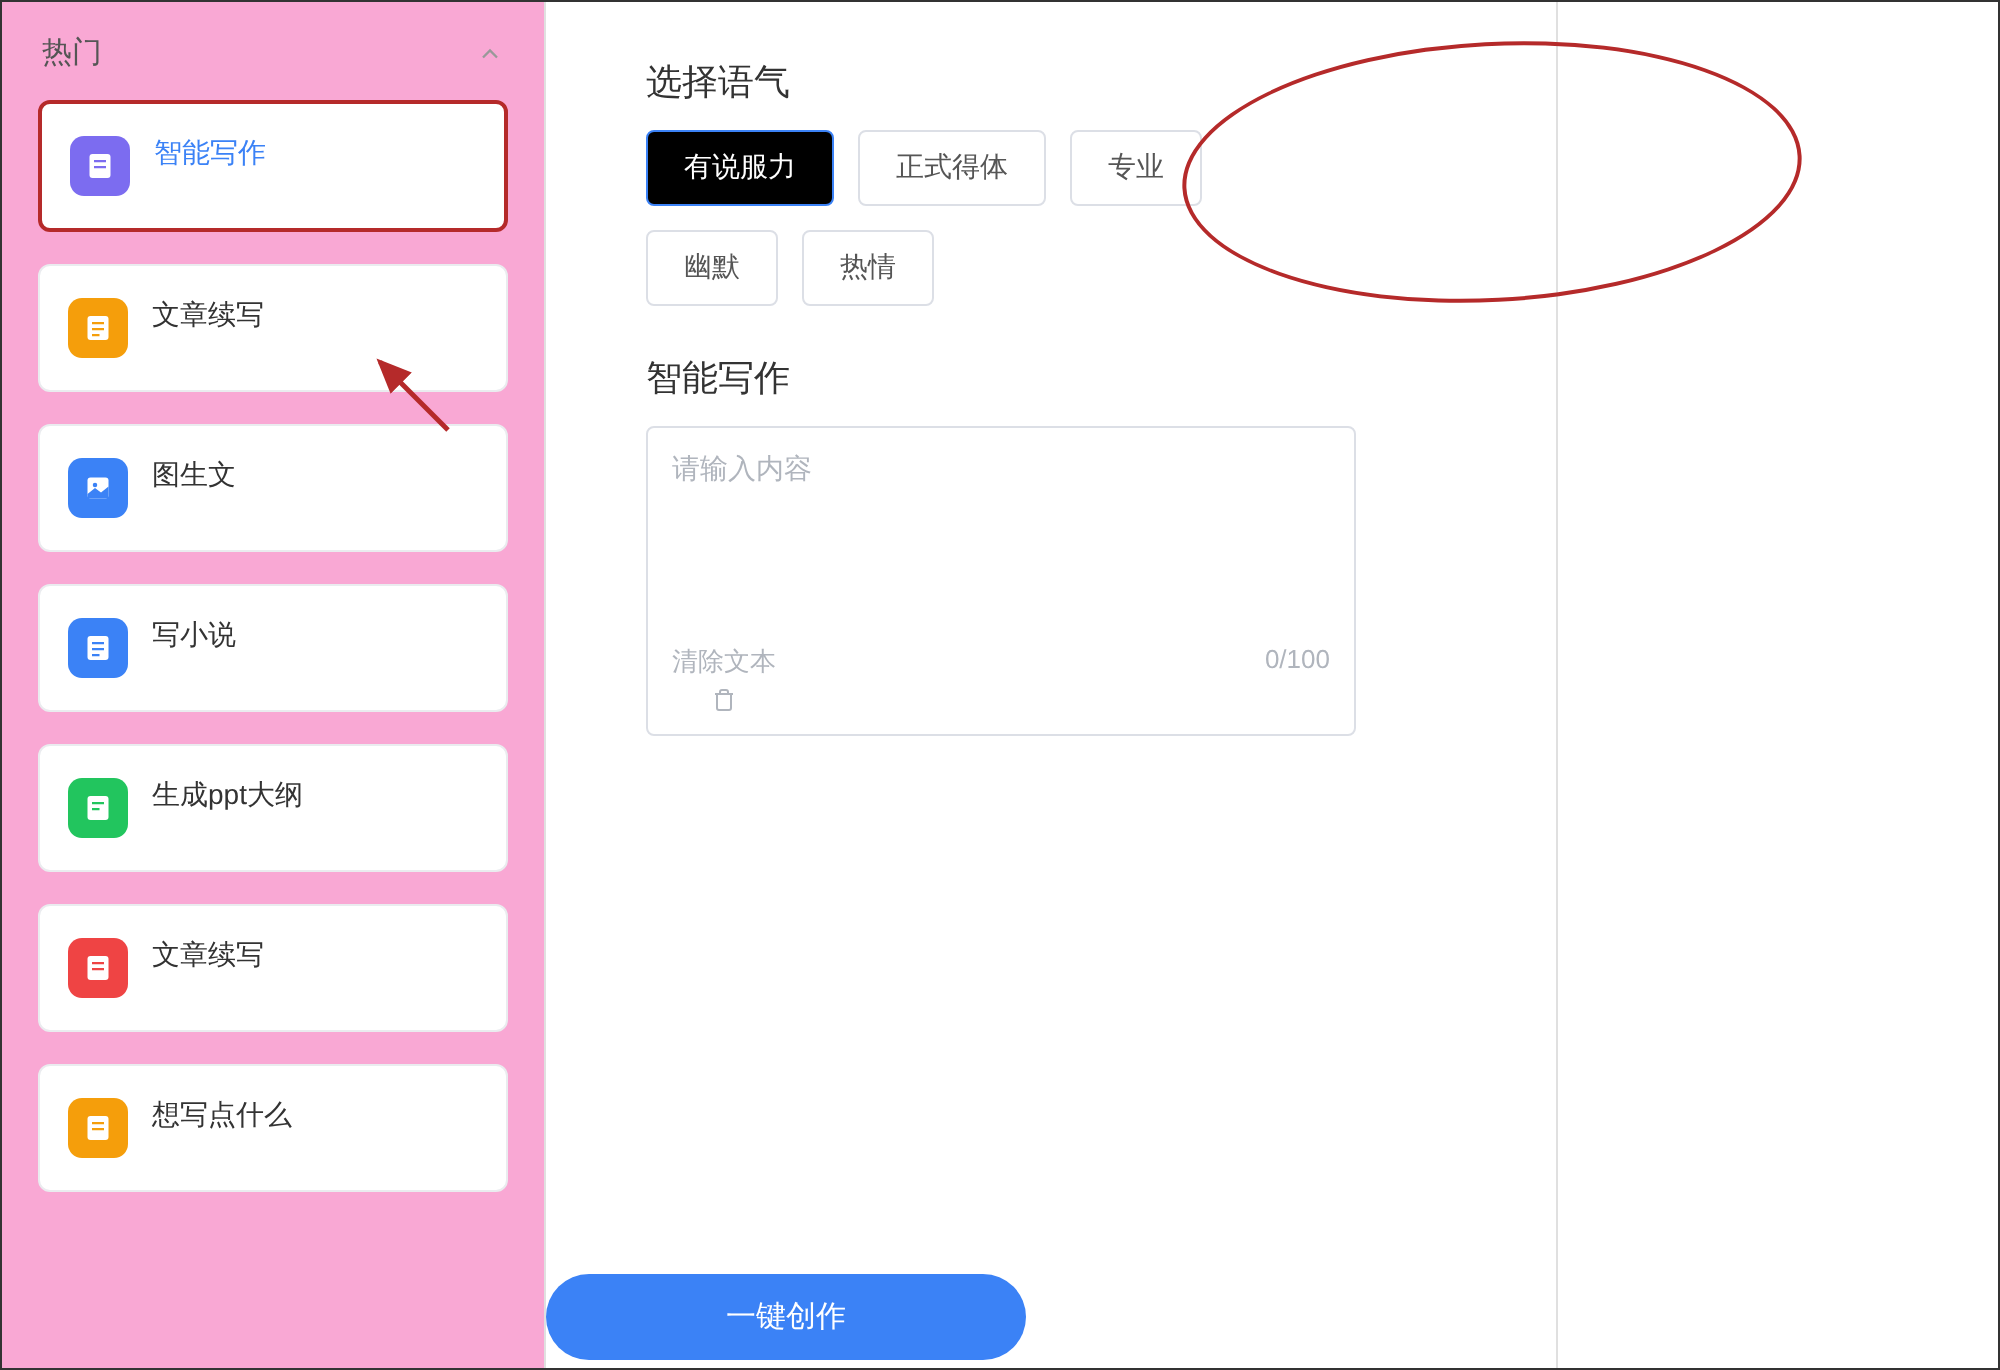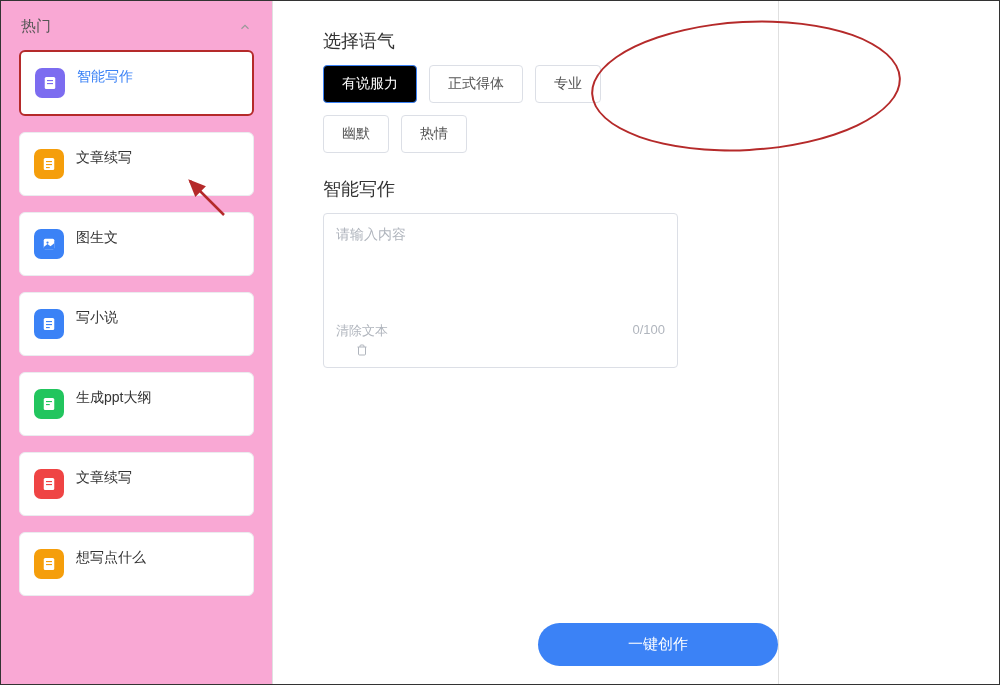--- a/index.html
+++ b/index.html
@@ -158,25 +158,25 @@
     }
     .clear-btn {
       cursor: pointer;
       display: flex;
       align-items: center;
       gap: 4px;
       flex-direction: column;
     }
     .submit-area {
       position: absolute;
-      bottom: 18px;
+      bottom: 4px;
       left: 0;
       right: 0;
       display: flex;
-      justify-content: flex-end;
+      justify-content: flex-start;
     }
     .submit-btn {
       background: #3b82f6;
       color: #fff;
       border: none;
       padding: 12px 0;
       width: 240px;
       border-radius: 24px;
       font-size: 15px;
       cursor: pointer;

